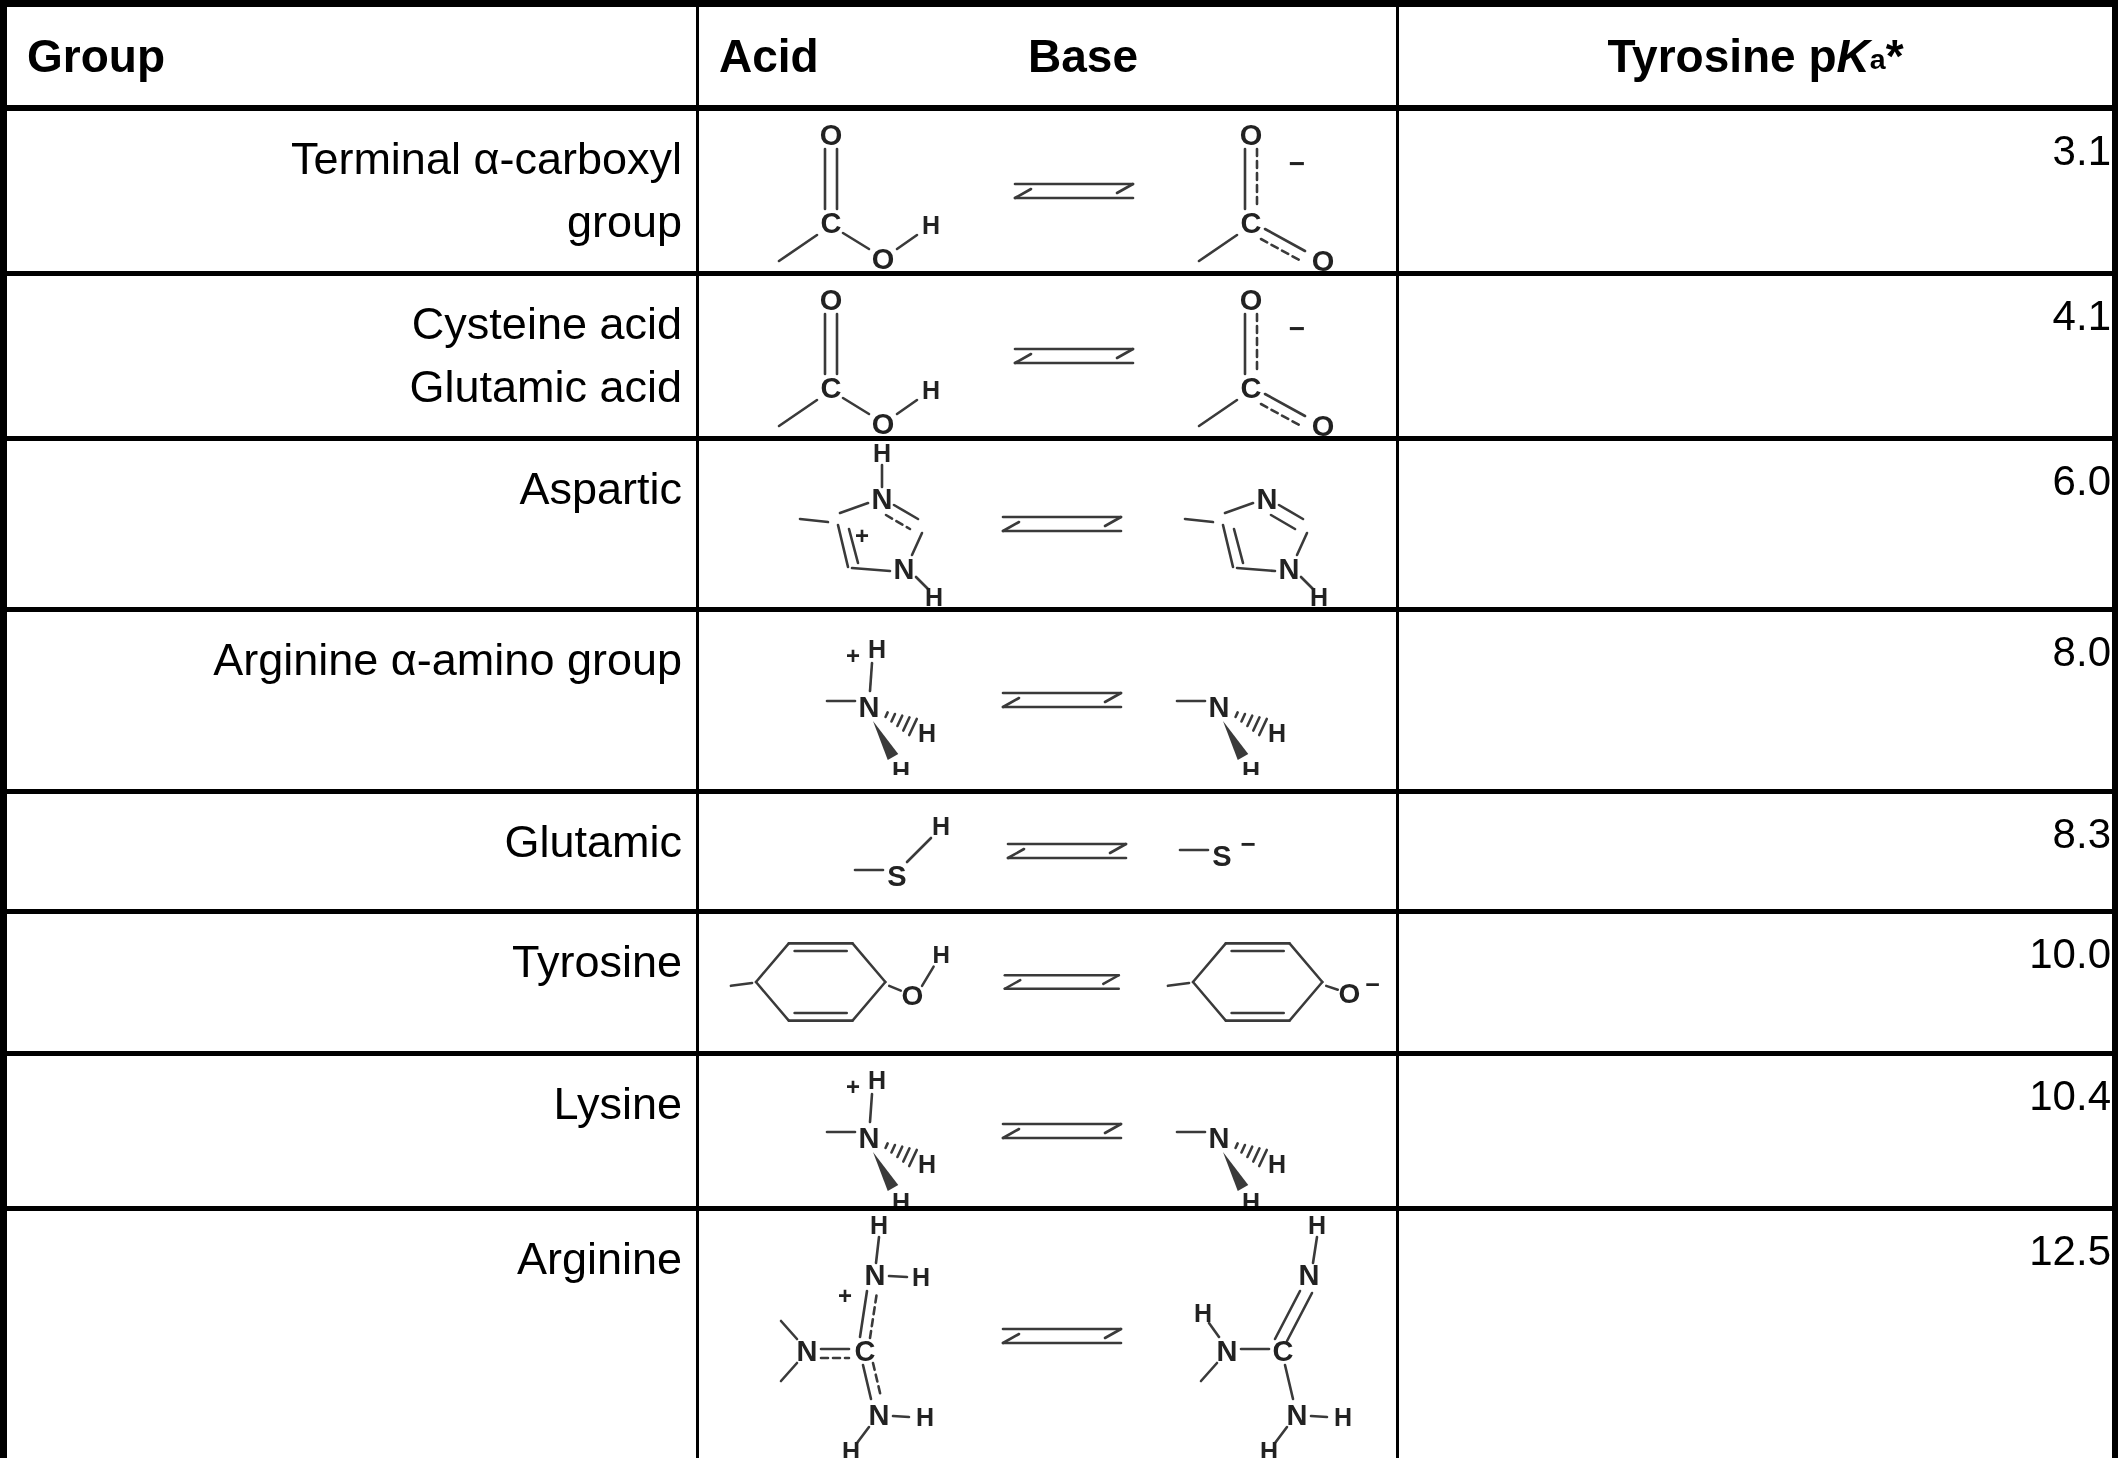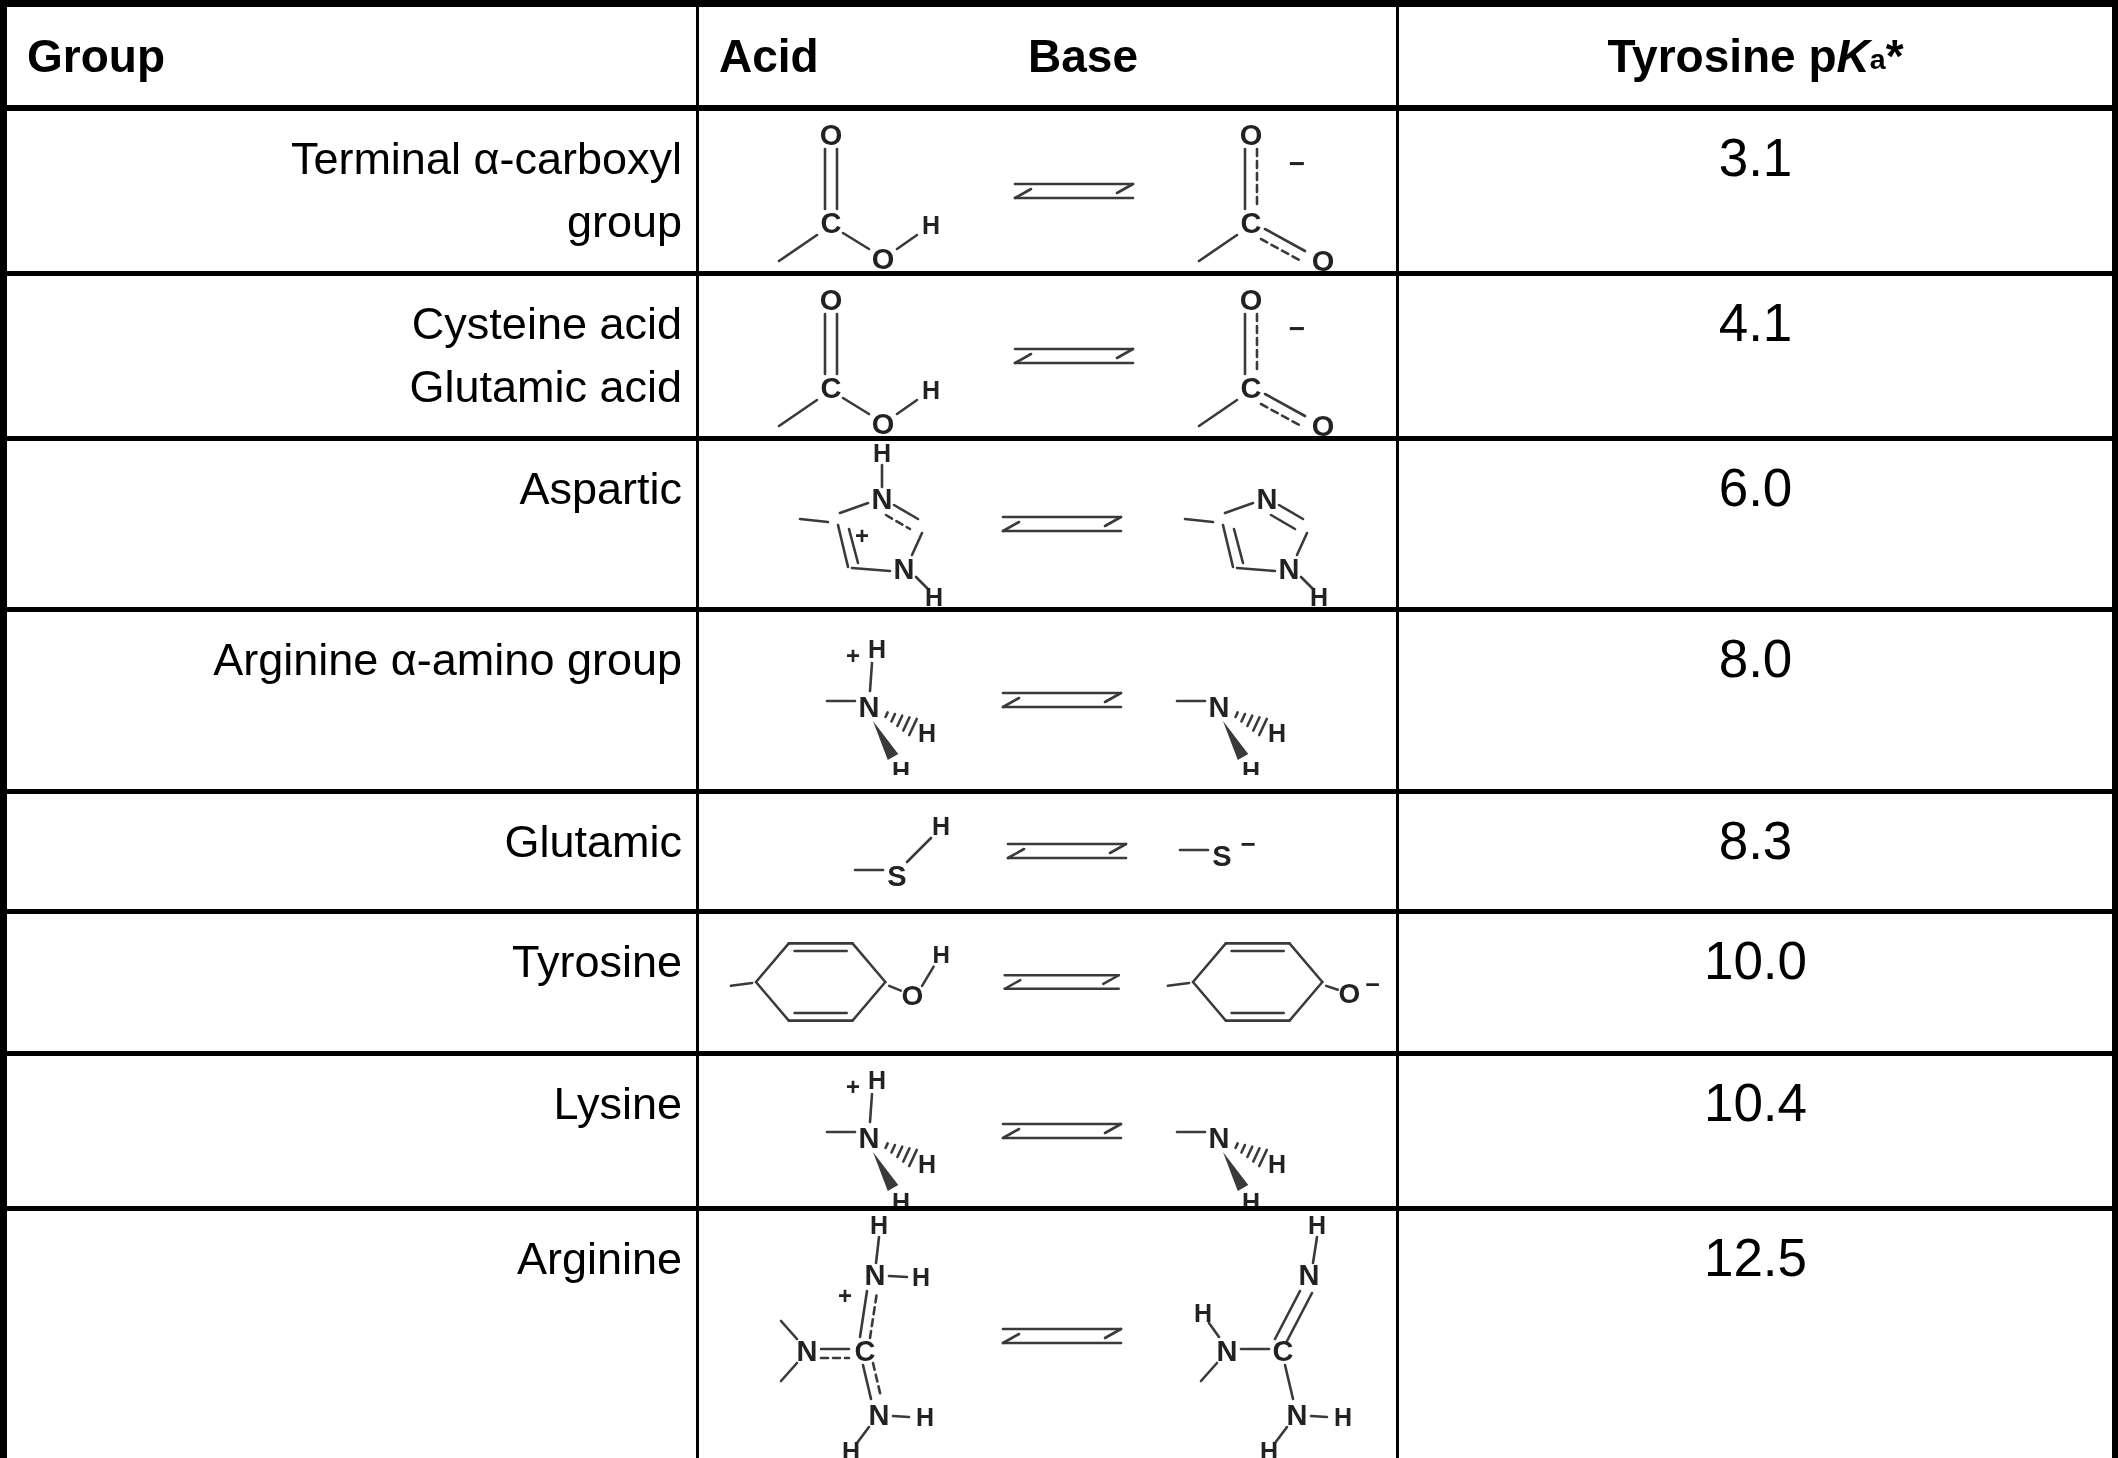--- a/index.html
+++ b/index.html
@@ -9,21 +9,21 @@
   table.tbl{border-collapse:collapse;width:2112px;table-layout:fixed;background:#fff;}
   table.tbl{border:7px solid #000;}
   .tbl th,.tbl td{border:3px solid #000;border-top-width:5px;border-bottom-width:5px;box-sizing:border-box;background:#fff;}
   .tbl thead th{border-bottom-width:6px;height:104px;font-size:46px;font-weight:700;text-align:left;vertical-align:middle;padding:0;}
   .th-inner{display:flex;align-items:center;height:100%;padding-left:20px;}
   .th-acidbase{display:flex;align-items:center;justify-content:space-between;height:100%;padding:0 258px 0 20px;}
   .th-pka{display:flex;align-items:center;justify-content:center;height:100%;padding:0;}
   .th-pka .kital{font-style:italic;font-weight:700;}
   .th-pka sub{font-size:0.62em;font-weight:700;transform:translateY(4px);display:inline-block;}
   .c-group{vertical-align:top;text-align:right;padding:16px 14px 0 20px;font-size:45px;line-height:1.42;}
-  .c-pka{vertical-align:top;text-align:center;padding-top:16px;font-size:53px;}
+  .c-pka{vertical-align:top;text-align:right;padding-top:16px;font-size:42px;}
   .c-struct{vertical-align:middle;padding:0;}
   .rxn{display:flex;align-items:center;justify-content:center;gap:40px;padding-left:28px;}
   svg{display:block;}
 </style>
 </head>
 <body>
 
 <div class="wrap">
   <table class="tbl">
     <colgroup>

